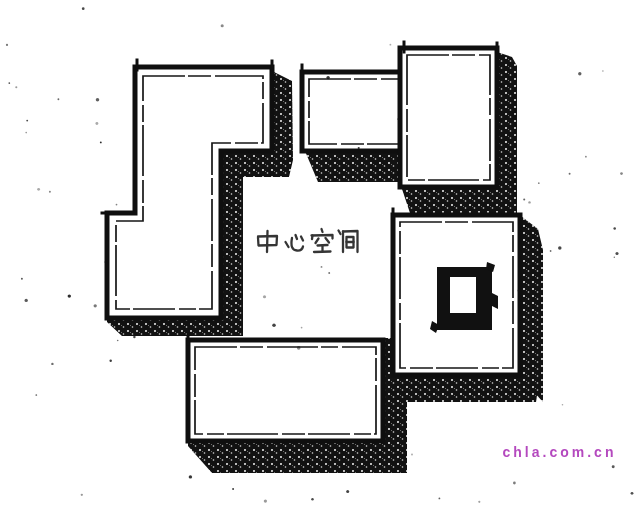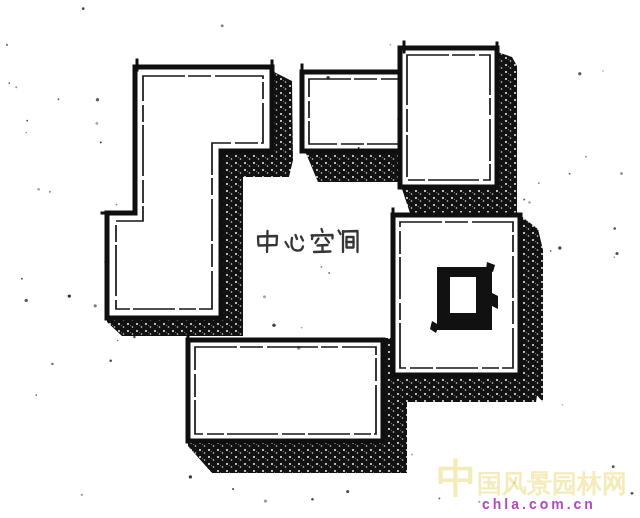--- a/index.html
+++ b/index.html
@@ -1,18 +1,19 @@
 <!DOCTYPE html>
 <html><head>
 <meta charset="utf-8">
 <style>
   html,body{margin:0;padding:0;background:#ffffff;}
   .stage{
     position:relative;width:640px;height:518px;background:#ffffff;overflow:hidden;
     font-family:"Liberation Sans", sans-serif;
+    text-align:center;
   }
   svg.drawing{position:absolute;left:0;top:0;}
   .outer{fill:#ffffff;stroke:#0f0f0f;stroke-width:5;stroke-linejoin:miter;}
   .inner{fill:none;stroke:#161616;stroke-width:1.7;stroke-dasharray:42 3 23 4 51 3 17 4;}
   .shadow{fill:url(#stip);stroke:none;}
   .tick{stroke:#0f0f0f;stroke-width:3;stroke-linecap:square;}
   .glyph{stroke:#1a1a1a;stroke-width:2.3;fill:none;stroke-linecap:round;stroke-linejoin:round;opacity:.88;}
   .center-label-text{
     position:absolute;left:253px;top:226px;width:120px;height:32px;
     font-size:21px;letter-spacing:5px;color:transparent;overflow:hidden;
@@ -202,17 +203,16 @@
         <circle cx="602.9" cy="71.1" r="0.73" fill="#141414" opacity="0.46"></circle>
         <circle cx="328.1" cy="77.6" r="1.71" fill="#141414" opacity="0.86"></circle>
         <circle cx="190.4" cy="476.9" r="1.71" fill="#141414" opacity="0.86"></circle>
         <circle cx="329.2" cy="466.7" r="0.74" fill="#141414" opacity="0.89"></circle>
       </g>
   </svg>
 
   <div class="center-label-text">中心空间</div>
 
   <div class="watermark">
-    <div class="wm-name">中国风景园林网</div>
     <div class="wm-url">chla.com.cn</div>
   </div>
 
 </div>
 
 </body></html>

